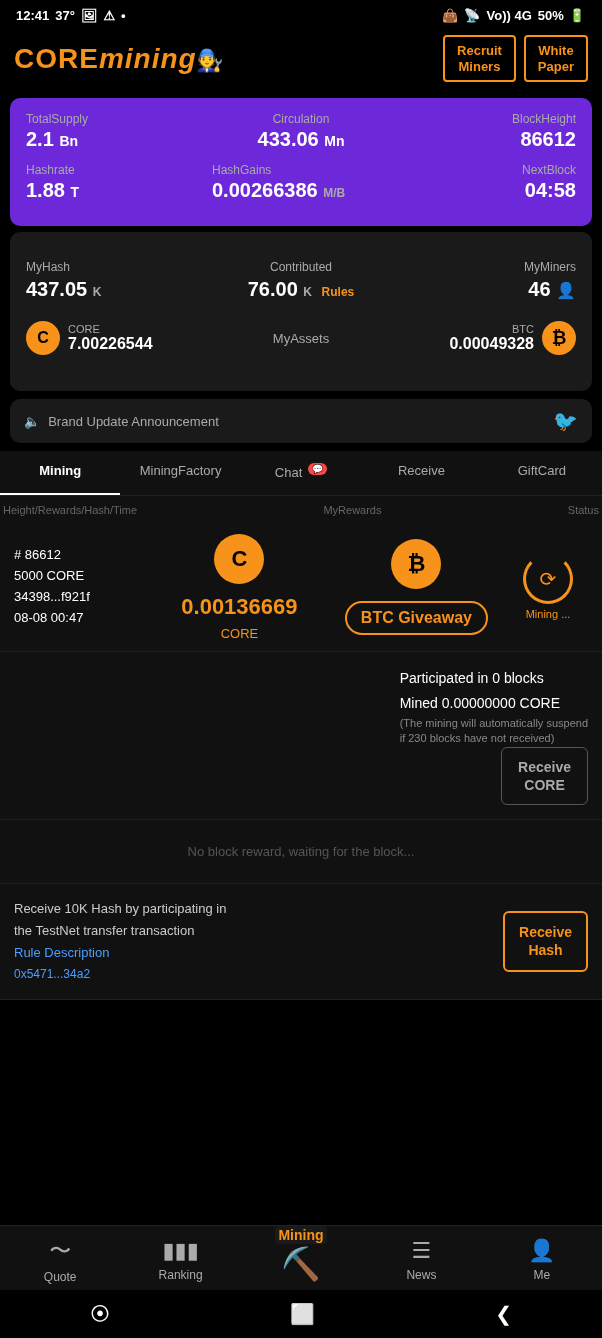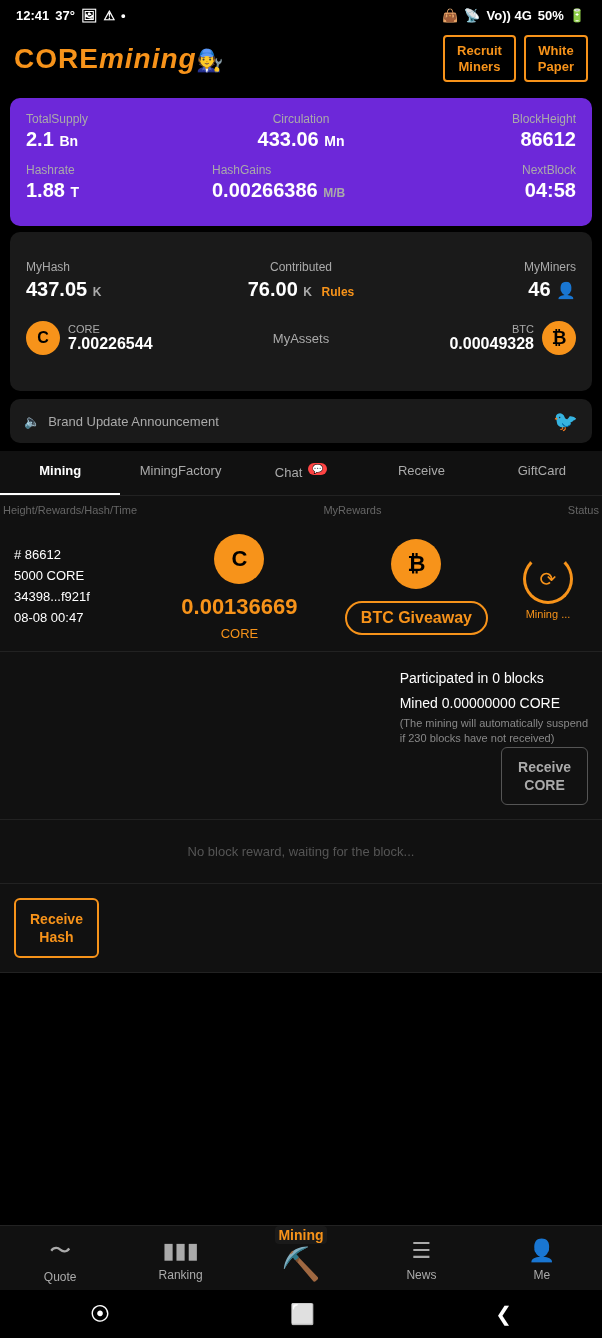--- a/index.html
+++ b/index.html
@@ -524,20 +524,26 @@
 CORE</button>
   </div>
 </div>
 
 <div class="no-reward">
   <p>No block reward, waiting for the block...</p>
 </div>
 
 <div class="receive-hash-section">
   <div class="receive-hash-row">
+    <div class="receive-hash-info">
+      <p>Receive 10K Hash by participating in</p>
+      <p>the TestNet transfer transaction</p>
+      <p class="rule-link">Rule Description</p>
+      <p class="hash-addr">0x5471...34a2</p>
+    </div>
     <button class="receive-hash-btn" style="white-space:pre-line;">Receive
 Hash</button>
   </div>
 </div>
 
 <div class="spacer-bottom"></div>
 
 <div class="bottom-nav">
   <div class="nav-item">
     <span class="nav-icon">〜</span>

